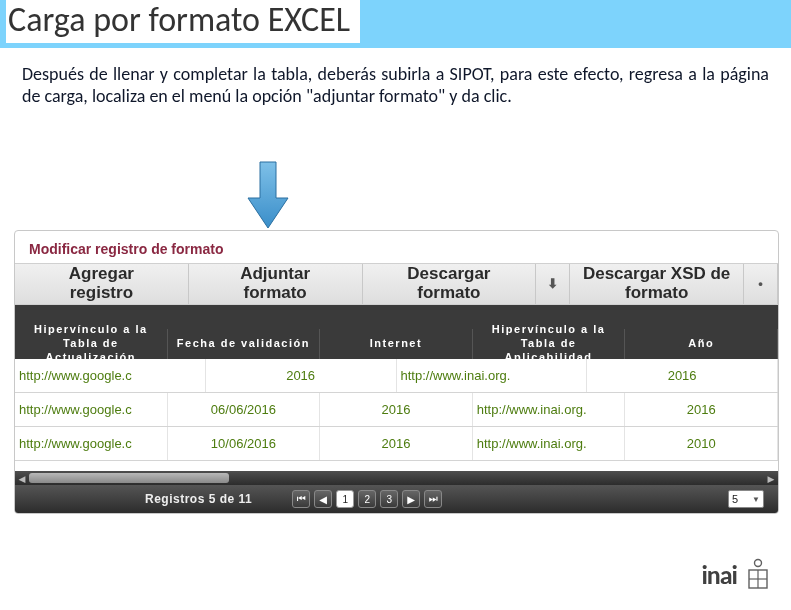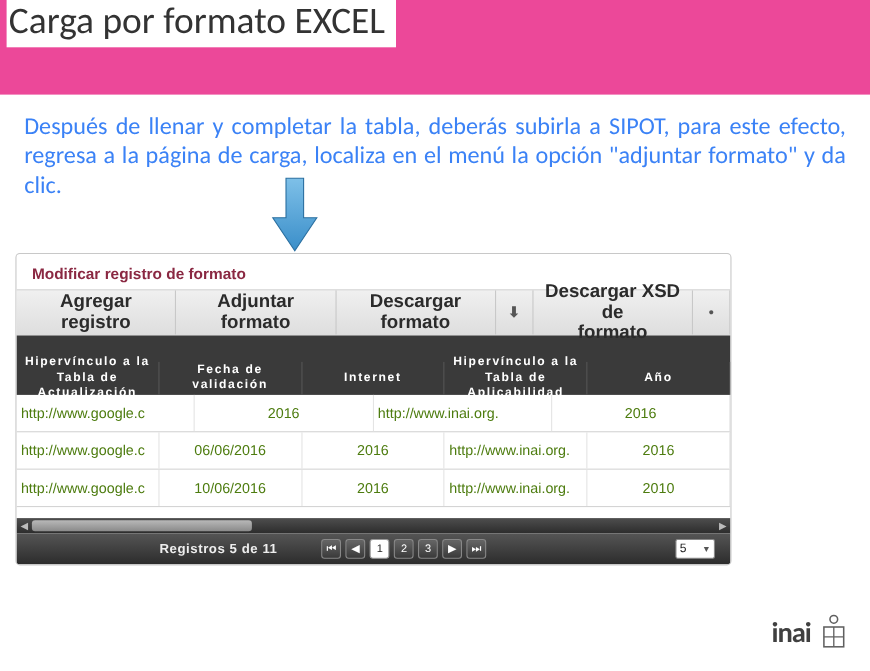--- a/index.html
+++ b/index.html
@@ -6,51 +6,51 @@
   body {
     width: 791px;
     height: 610px;
     background: #fff;
     font-family: Calibri, Arial, sans-serif;
     position: relative;
     overflow: hidden;
   }
   .title-band {
     width: 100%;
-    height: 86px;
-    background: #ec4899;
+    height: 48px;
+    background: #7dd3fc;
     position: relative;
   }
   .title-text {
     position: absolute;
     left: 6px;
     top: -4px;
     background: #fff;
     padding: 3px 10px 3px 2px;
     font-size: 34px;
     color: #333;
   }
   .intro {
     padding: 16px 22px 6px 22px;
-    font-size: 22px;
-    color: #3b82f6;
+    font-size: 18px;
+    color: #0f172a;
     text-align: justify;
     line-height: 1.2;
   }
   .arrow-holder {
     position: absolute;
     left: 244px;
     top: 160px;
     z-index: 10;
   }
   .screenshot-frame {
     position: absolute;
     left: 14px;
     top: 230px;
-    width: 651px;
+    width: 765px;
     height: 284px;
     border: 1px solid #c8c8c8;
     border-radius: 4px;
     background: #fff;
     overflow: hidden;
   }
   .modify-title {
     color: #8a2842;
     font-weight: bold;
     font-size: 14px;

